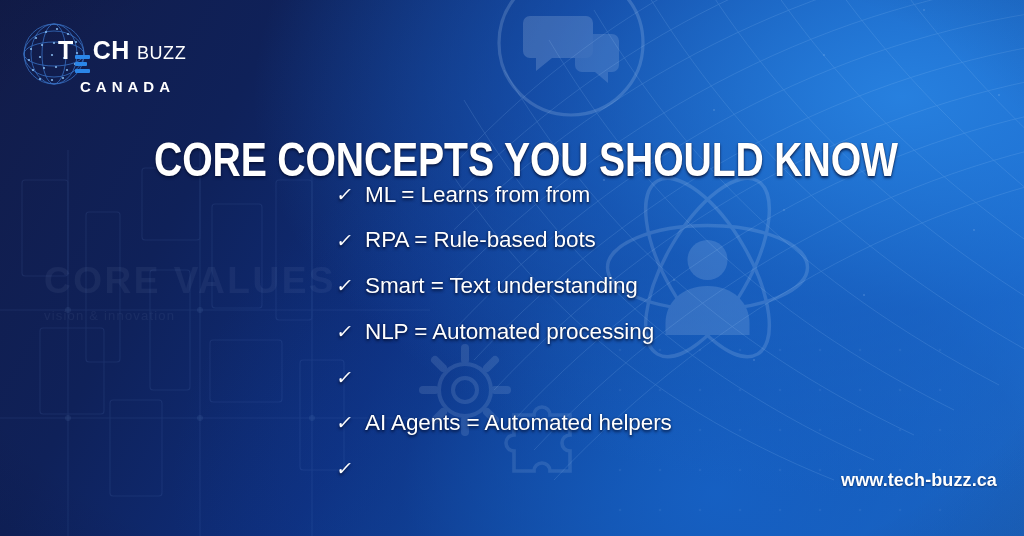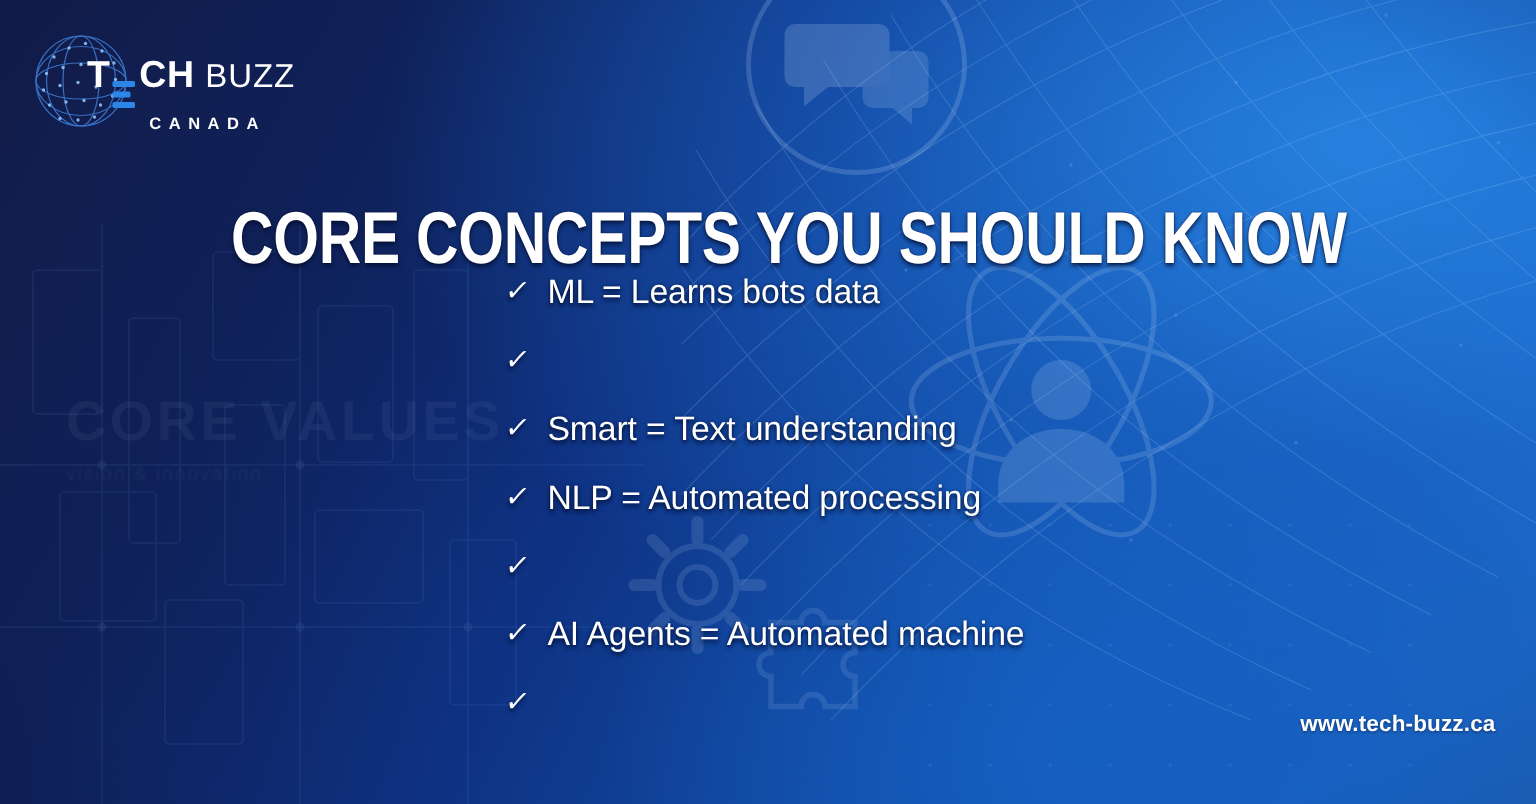--- a/index.html
+++ b/index.html
@@ -133,30 +133,30 @@
     top: -0.5px;
   }
   .lw-e i {
     display: block;
     height: 4px;
     background: #2b86e8;
     border-radius: 1px;
   }
   .lw-e i:nth-child(2) { width: 80%; }
   .lw-buzz {
-    font-size: 22px;
+    font-size: 18px;
     font-weight: 400;
     color: #ffffff;
     letter-spacing: 0.6px;
     margin-left: 7px;
   }
   .logo-canada {
     margin-top: 6px;
-    text-align: center;
-    font-size: 11px;
+    text-align: left;
+    font-size: 15px;
     font-weight: 700;
     letter-spacing: 5px;
     color: #ffffff;
     padding-left: 22px;
   }
 
   
   .headline {
     position: absolute;
     left: 154px; top: 101px;
@@ -204,21 +204,21 @@
     letter-spacing: -0.1px;
     text-shadow:
       0 2px 3px rgba(3,12,45,0.8),
       0 0 2px rgba(3,12,45,0.5);
   }
 
   
   .site-url {
     position: absolute;
     right: 27px; bottom: 45px;
-    font-size: 15px;
+    font-size: 18px;
     font-weight: 700;
     color: #ffffff;
     letter-spacing: 0.1px;
     text-shadow: 0 1px 2px rgba(3,12,45,0.55);
   }
 </style>
 </head>
 <body>
 
 <div id="stage">
@@ -435,39 +435,40 @@
       </div>
       <div class="logo-canada">CANADA</div>
     </div>
   </div>
 
   <h1 class="headline">CORE CONCEPTS YOU SHOULD KNOW</h1>
 
   <ul class="concept-list">
     <li class="concept-item">
       <span class="check-icon">✓</span>
-      <span class="concept-text">ML = Learns bots data</span>
-    </li>
-    <li class="concept-item">
-      <span class="check-icon">✓</span>
+      <span class="concept-text">ML = Learns from from</span>
+    </li>
+    <li class="concept-item">
+      <span class="check-icon">✓</span>
+      <span class="concept-text">RPA = Rule-based bots</span>
     </li>
     <li class="concept-item">
       <span class="check-icon">✓</span>
       <span class="concept-text">Smart = Text understanding</span>
     </li>
     <li class="concept-item">
       <span class="check-icon">✓</span>
       <span class="concept-text">NLP = Automated processing</span>
     </li>
     <li class="concept-item">
       <span class="check-icon">✓</span>
     </li>
     <li class="concept-item">
       <span class="check-icon">✓</span>
-      <span class="concept-text">AI Agents = Automated machine</span>
+      <span class="concept-text">AI Agents = Automated helpers</span>
     </li>
     <li class="concept-item">
       <span class="check-icon">✓</span>
     </li>
   </ul>
 
   <div class="site-url">www.tech-buzz.ca</div>
 
 </div>
 

